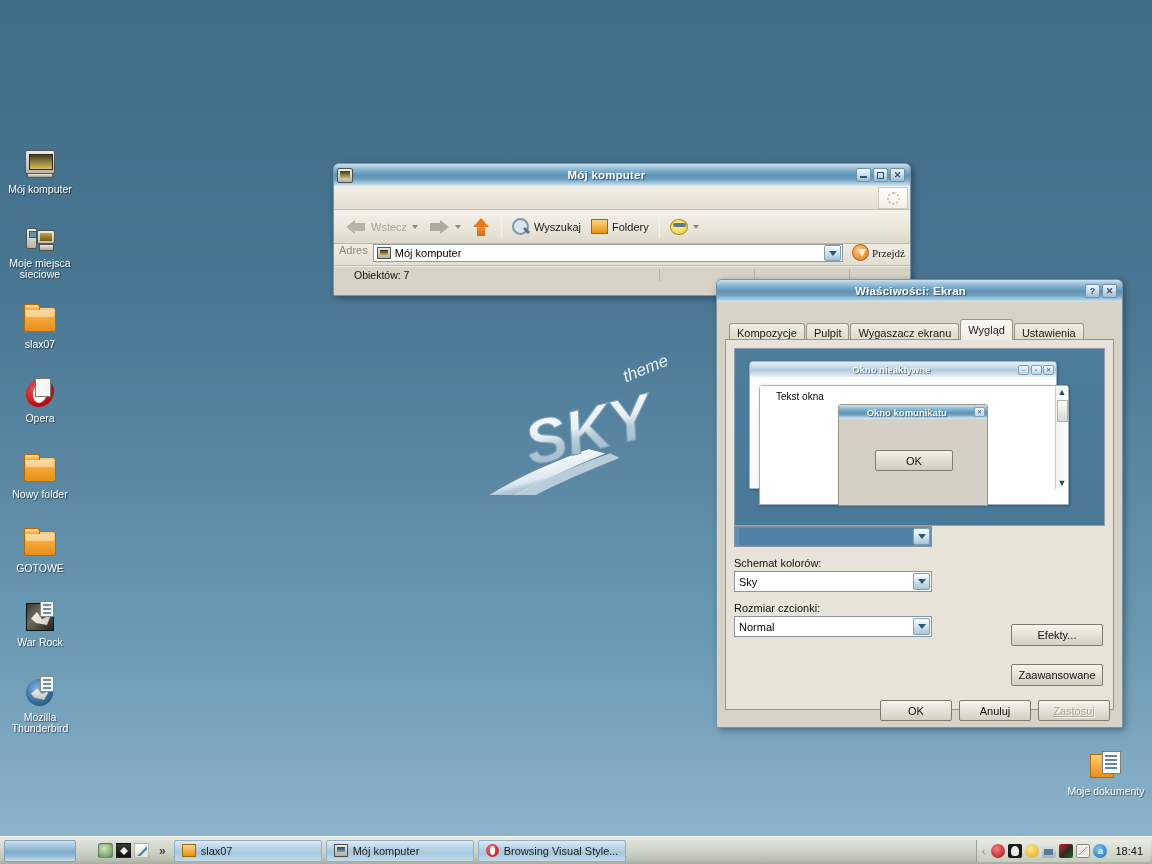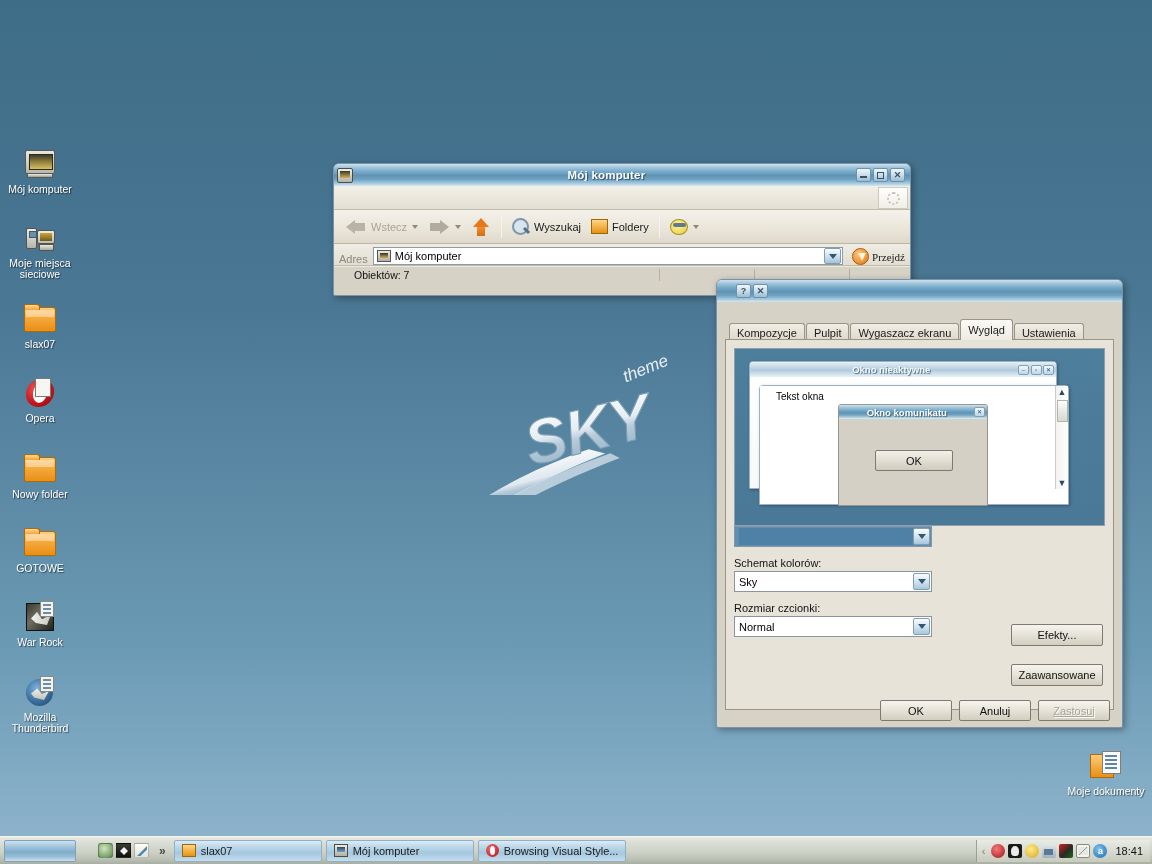--- a/index.html
+++ b/index.html
@@ -235,21 +235,21 @@
     border:1px solid #9a6a08; }
   .ic-smiley { width:18px;height:16px; border-radius:50%;
     background: radial-gradient(circle at 40% 35%,#fff2a0,#e8c93a);
     border:1px solid #a88f18; position:relative; }
   .ic-smiley:before { content:''; position:absolute; left:2px; top:3px; width:13px; height:4px;
     background:#5b7a92; border-radius:2px; }
 
   #explorer .addrbar {
     height: 22px; background: linear-gradient(to bottom,#efece4,#e2ded1);
     border-bottom:1px solid #c0baaa;
-    display:flex; align-items:flex-end; padding: 0 5px; gap: 5px;
+    display:flex; align-items:flex-start; padding: 0 5px; gap: 5px;
   }
   .addr-label { color:#8d8880; font-size:11px; }
   .addr-field {
     flex:1 1 auto; height:18px; background:#ffffff;
     border:1px solid #8e9aa4; display:flex; align-items:center; padding-left:3px; gap:4px;
   }
   .addr-mini {
     width:14px;height:12px;
     background: linear-gradient(to bottom,#e9e9e1,#b0b0a6);
     border:1px solid #555; position:relative;
@@ -643,20 +643,21 @@
       <span style="width:305px">Obiektów: 7</span>
       <span class="sb-cell" style="width:95px"></span>
       <span class="sb-cell" style="width:95px"></span>
       <span class="sb-cell" style="flex:1"></span>
     </div>
   </div>
 
   <div class="win" id="dispprops">
     <div class="titlebar">
       <div style="width:16px"></div>
+      <div class="tb-title">Właściwości: Ekran</div>
       <div class="tb-btns">
         <div class="tb-btn">
             <span class="c">?</span>
           </div>
         <div class="tb-btn">
             <span class="c">✕</span>
           </div>
       </div>
     </div>
 

